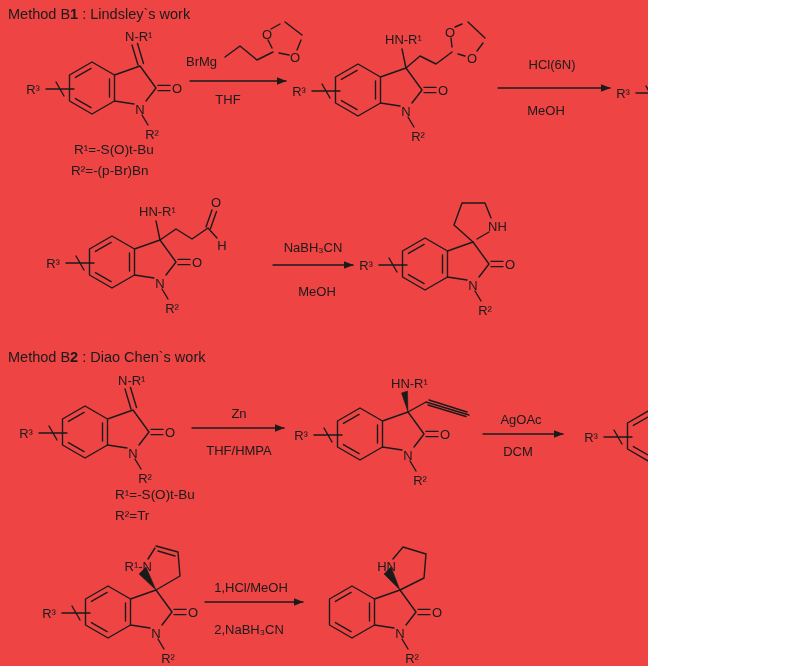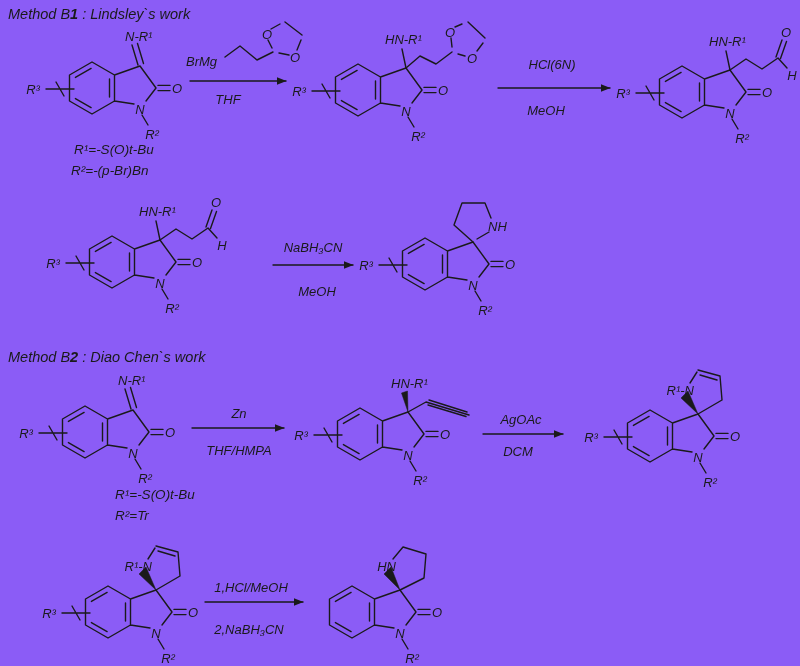--- a/index.html
+++ b/index.html
@@ -1,16 +1,16 @@
 <!DOCTYPE html>
 <html><head>
 <meta charset="utf-8">
 <style>
   html,body{margin:0;padding:0;background:#ffffff;}
-  .page{width:800px;height:666px;background:#8b5cf6;position:relative;overflow:hidden;font-style:italic;}
+  .page{width:648px;height:666px;background:#ef4444;position:relative;overflow:hidden;}
   svg{display:block;}
   .bond{stroke:#1a1a1a;stroke-width:1.4;fill:none;stroke-linecap:round;stroke-linejoin:round;}
   .wedge{fill:#1a1a1a;stroke:#1a1a1a;stroke-width:0.5;}
   text{font-family:"Liberation Sans","DejaVu Sans",sans-serif;fill:#1a1a1a;dominant-baseline:central;}
   .atom{font-size:13px;}
   .cond{font-size:13px;}
   .rdef{font-size:13.5px;}
   .title{font-size:14.5px;}
   .b{font-weight:bold;}
   .t-mid{text-anchor:middle;}

